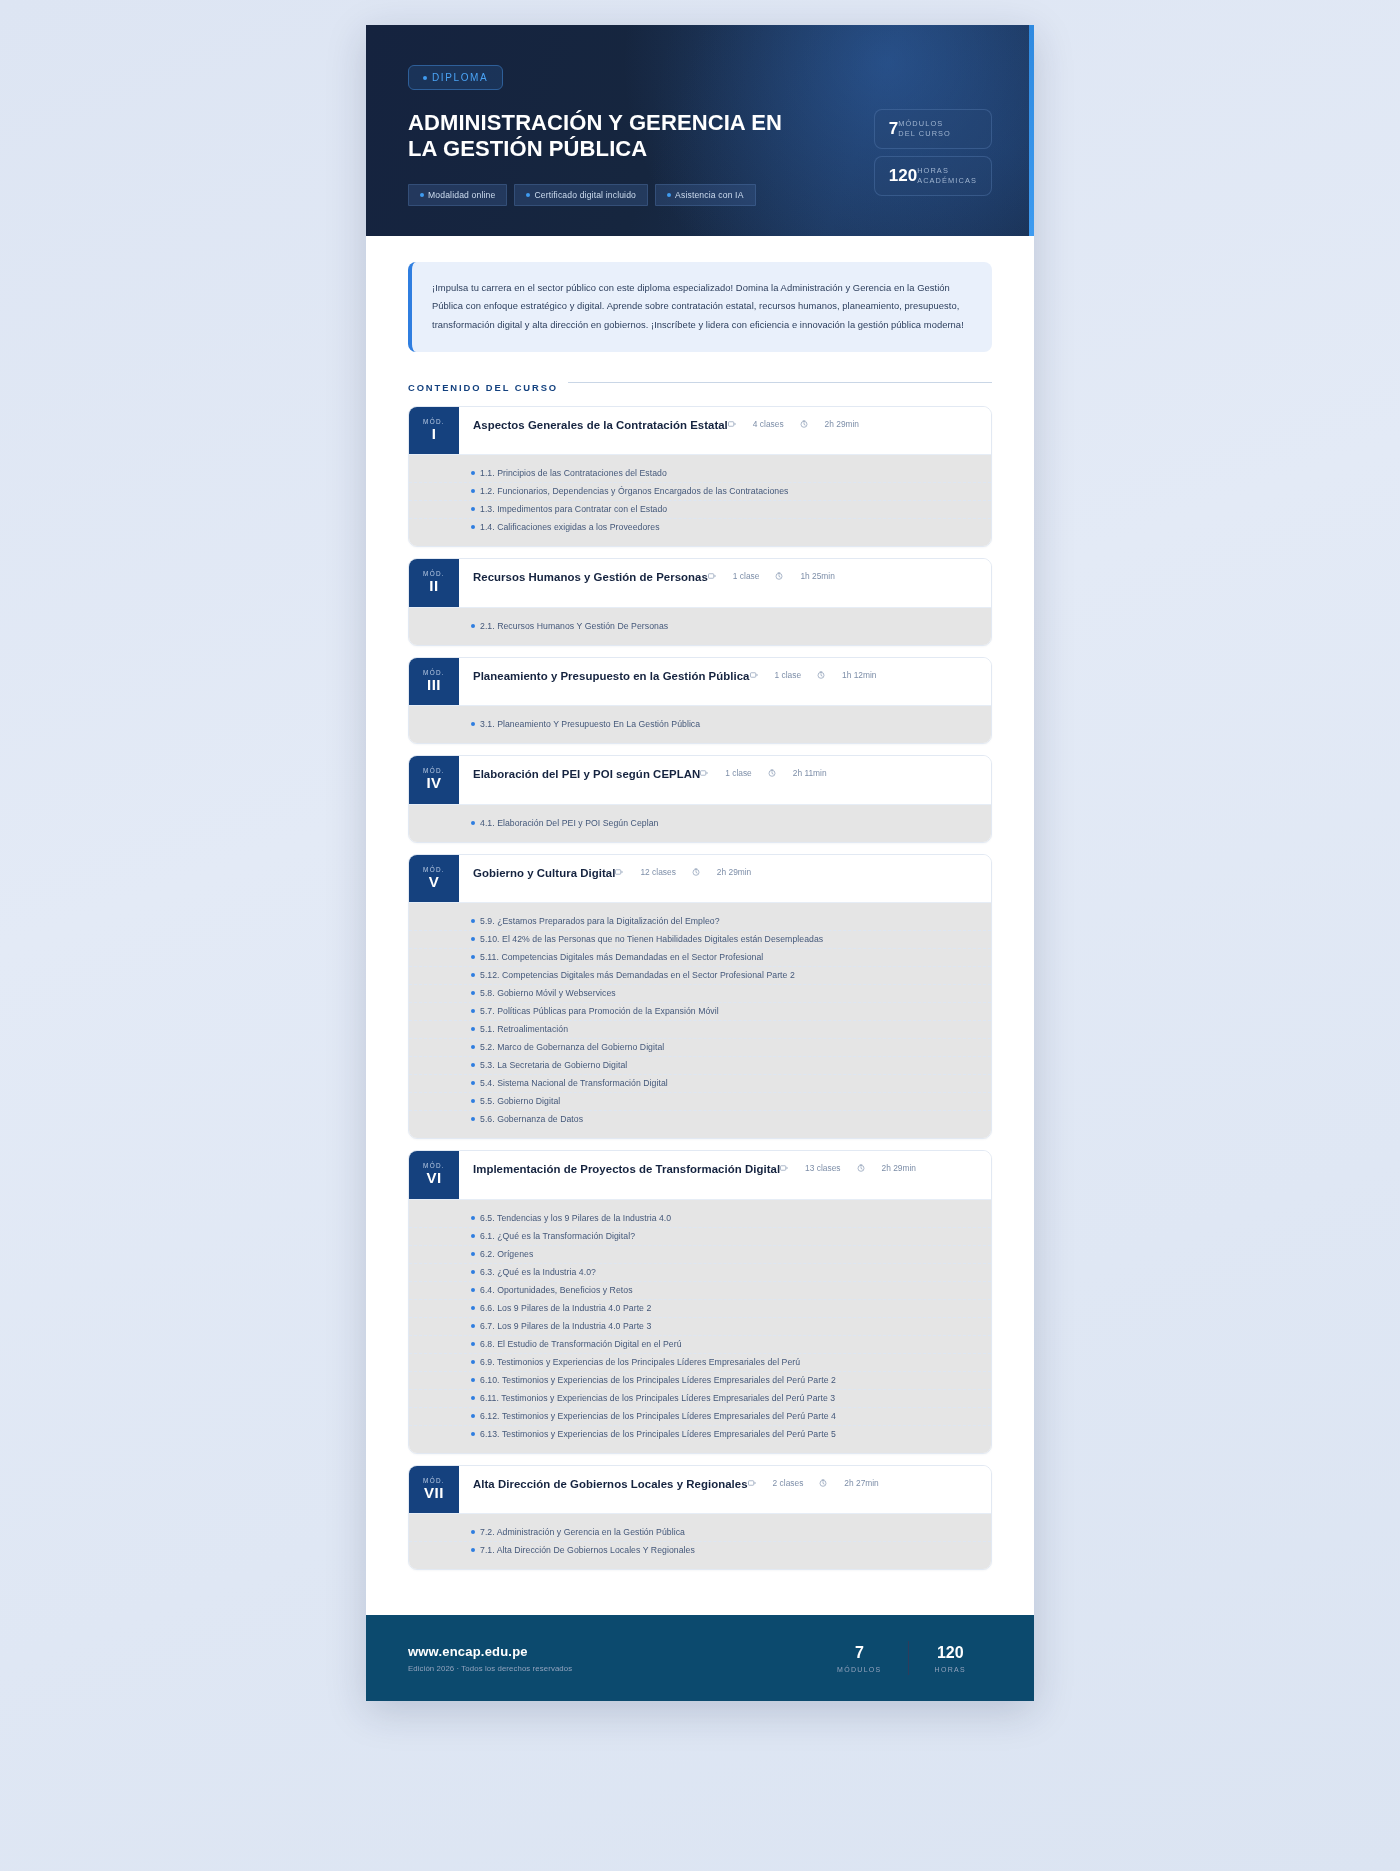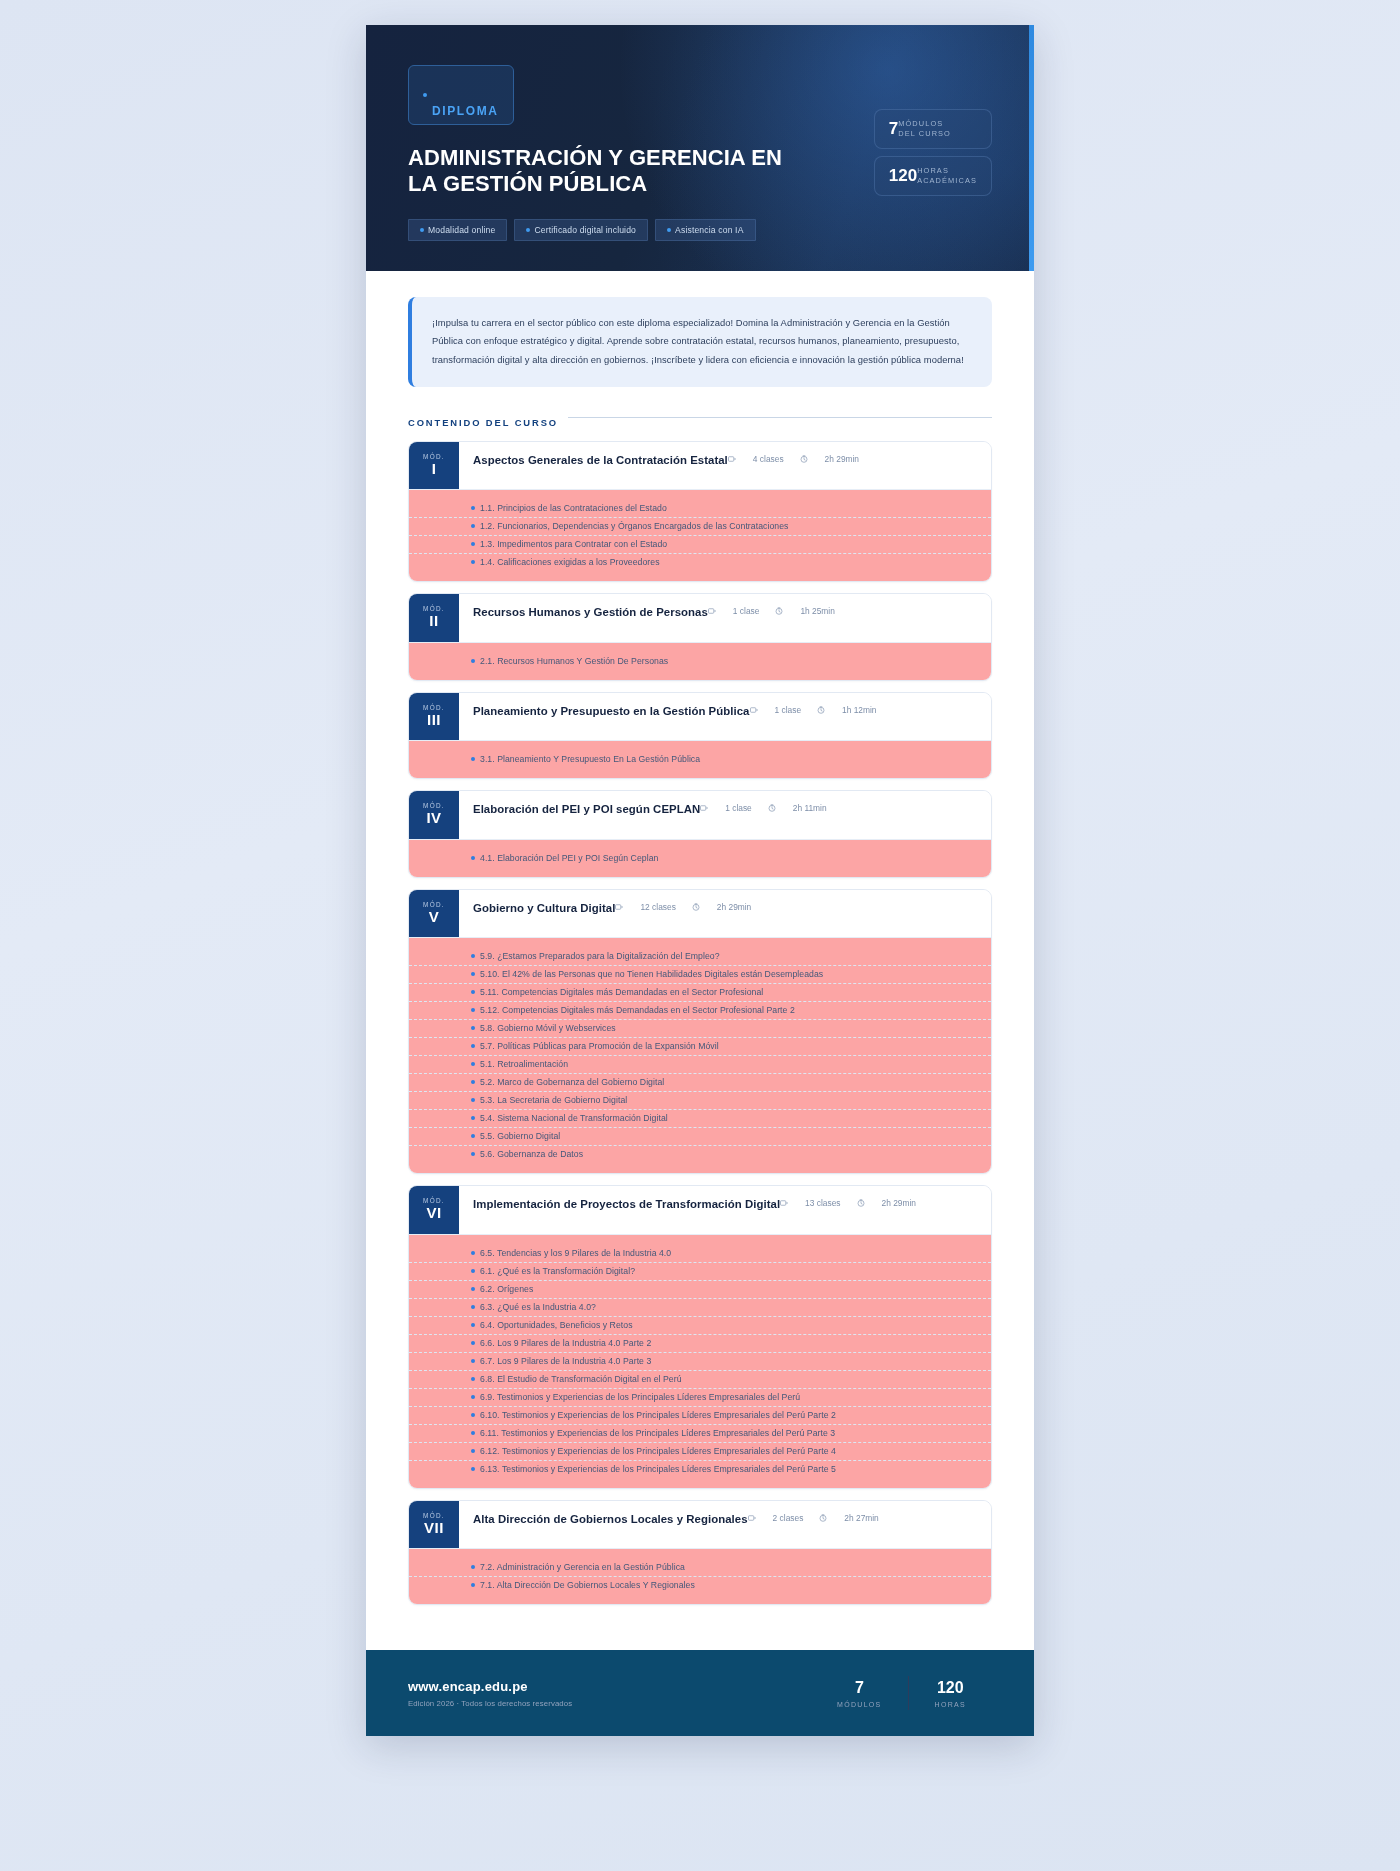--- a/index.html
+++ b/index.html
@@ -33,21 +33,21 @@
   .hero-inner{display:flex;justify-content:space-between;align-items:flex-start;}
   .hero-left{flex:1;min-width:0}
   .badge-diploma{
     display:inline-flex;align-items:center;gap:5px;
     border:1px solid #2e5f99;border-radius:6px;
     background:rgba(34,70,120,.45);
     padding:6px 14px;margin-bottom:20px;
   }
   .badge-diploma .dot{width:4px;height:4px;border-radius:50%;background:#3f9bf0;display:inline-block}
   .badge-diploma span.txt{
-    color:#4aa3f5;font-size:12px;font-weight:bold;letter-spacing:1.6px;margin-top:32px;
+    color:#4aa3f5;font-size:10px;font-weight:normal;letter-spacing:1.6px;
   }
   h1.hero-title{
     color:#fff;font-size:22px;line-height:1.18;font-weight:bold;
     letter-spacing:.1px;margin-bottom:22px;max-width:400px;
   }
   .pill-row{display:flex;gap:7px;flex-wrap:wrap}
   .pill{
     display:inline-flex;align-items:center;gap:4px;
     background:rgba(55,85,135,.42);border:1px solid rgba(90,130,185,.30);
     border-radius:1px;padding:5px 11px;
@@ -88,21 +88,21 @@
     display:flex;flex-direction:column;align-items:center;justify-content:center;
     padding:11px 0 12px 0;
   }
   .mod-badge .cap{font-size:6.4px;letter-spacing:1.3px;color:#b9cbe4;margin-bottom:1px}
   .mod-badge .rn{font-size:15px;font-weight:bold;letter-spacing:.5px;line-height:1.1}
   .mod-info{padding:12px 16px 12px 14px;display:flex;flex-direction:row;justify-content:center}
   .mod-title{color:#15233f;font-size:11.4px;font-weight:bold;letter-spacing:.05px;margin-bottom:5px}
   .mod-meta{display:flex;align-items:flex-start;gap:16px;color:#7d8ea8;font-size:8.4px}
   .mod-meta .ic{display:inline-flex;margin-right:1px;position:relative;top:1px}
 
-  .lessons{background:#fca5a5;border-top:1px solid #e6edf6;padding:10px 0 10px 0}
+  .lessons{background:#e5e5e5;border-top:1px solid #e6edf6;padding:10px 0 10px 0}
   .lesson{
     display:flex;align-items:center;gap:5px;
     padding:3px 22px 4px 62px;
     border-bottom:1px dashed #dde6f2;
   }
   .lesson:last-child{border-bottom:none}
   .lesson .bdot{width:4px;height:4px;border-radius:50%;background:#2f7ee0;flex:0 0 4px}
   .lesson .ltxt{color:#4a6established;}
   .lesson .ltxt{color:#44587a;font-size:8.7px;letter-spacing:.05px}
 

